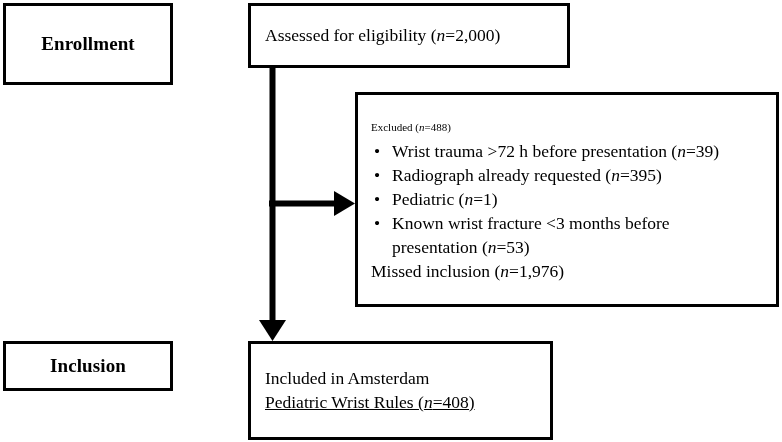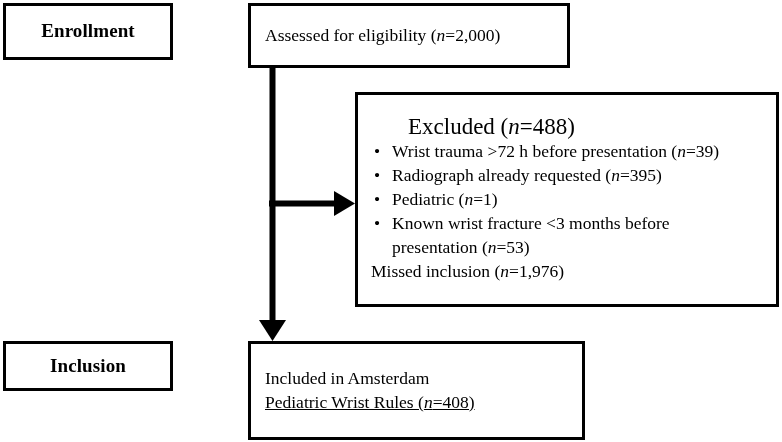--- a/index.html
+++ b/index.html
@@ -56,24 +56,23 @@
   
   .n {
     font-style: italic;
   }
 
   
   .excl-head {
     position: absolute;
     left: 13px;
     top: 20px;
-    font-size: 23px;
+    font-size: 11px;
     line-height: 24px;
     white-space: nowrap;
-    margin-left: 37px;
   }
   .excl-list {
     position: absolute;
     left: 13px;
     top: 44px;
     margin: 0;
     padding: 0;
     list-style: none;
   }
   .excl-item {
@@ -110,21 +109,21 @@
     width: 782px;
     height: 442px;
     pointer-events: none;
   }
 </style>
 </head>
 <body>
 
 <div id="diagram">
 
-  <div class="box stage-box" style="left:3px; top:3px; width:170px; height:57px;text-align:right;">
+  <div class="box stage-box" style="left:3px; top:3px; width:170px; height:82px;text-align:right;">
     <span class="stage-label">Enrollment</span>
   </div>
 
   <div class="box content-box" style="left:248px; top:3px; width:322px; height:65px;">
     <div class="content-text" style="left:14px; top:17px;"><span>Assessed for eligibility (</span><span class="n">n</span><span>=2,000)</span></div>
   </div>
 
   <div class="box content-box" style="left:355px; top:92px; width:424px; height:215px;">
 
     <div class="excl-head"><span>Excluded (</span><span class="n">n</span><span>=488)</span></div>
@@ -151,21 +150,21 @@
 
     </ul>
 
     <div class="excl-foot" style="top:164px;"><span>Missed inclusion (</span><span class="n">n</span><span>=1,976)</span></div>
   </div>
 
   <div class="box stage-box" style="left:3px; top:341px; width:170px; height:50px;">
     <span class="stage-label">Inclusion</span>
   </div>
 
-  <div class="box content-box" style="left:248px; top:341px; width:337px; height:99px;">
+  <div class="box content-box" style="left:248px; top:341px; width:305px; height:99px;">
     <div class="content-text" style="left:14px; top:22px;">Included in Amsterdam</div>
     <div class="content-text" style="left:14px; top:46px;text-decoration:underline;"><span>Pediatric Wrist Rules (</span><span class="n">n</span><span>=408)</span></div>
   </div>
 
   <svg class="connector-svg" viewBox="0 0 782 442">
 
     <line x1="272.5" y1="68" x2="272.5" y2="324" stroke="#000000" stroke-width="6"></line>
 
     <polygon points="259,320 286,320 272.5,341" fill="#000000"></polygon>
 

